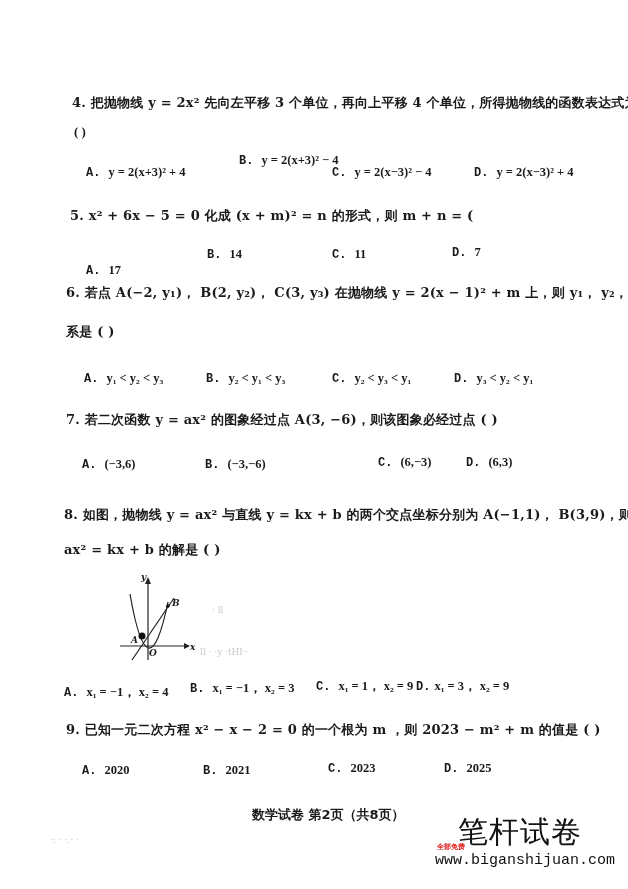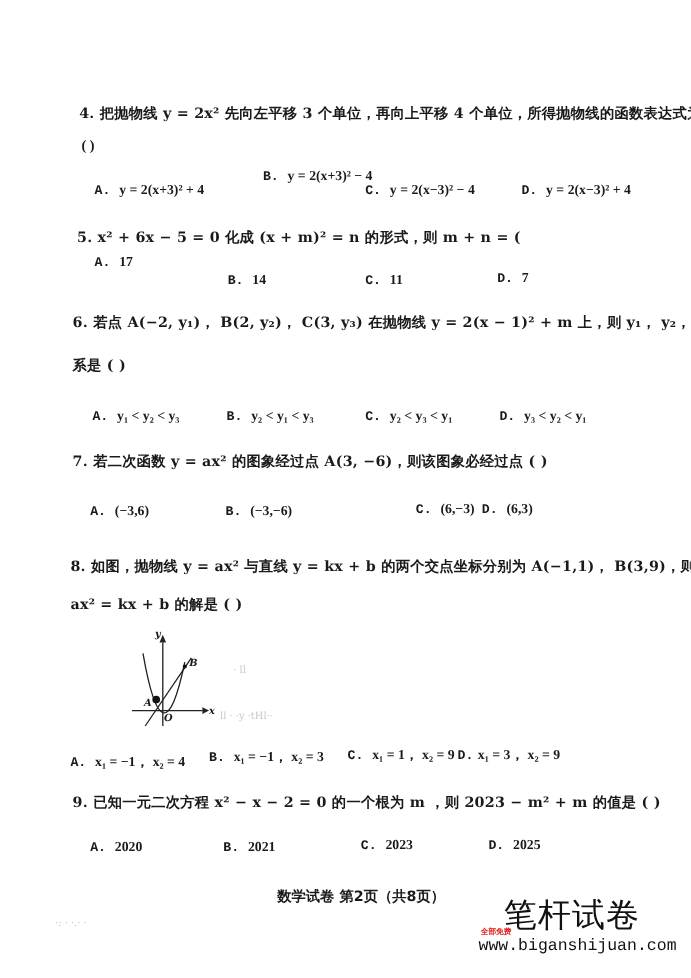--- a/index.html
+++ b/index.html
@@ -33,21 +33,21 @@
   <div class="abs opt" style="left:207px; top:152px;padding-left:32px;"><span class="lbl">B.</span><span class="m">y = 2(x+3)² − 4</span></div>
   <div class="abs opt" style="left:332px; top:164px;"><span class="lbl">C.</span><span class="m">y = 2(x−3)² − 4</span></div>
   <div class="abs opt" style="left:450px; top:164px;padding-left:24px;"><span class="lbl">D.</span><span class="m">y = 2(x−3)² + 4</span></div>
 </div>
 
 <div>
   <div class="abs q" style="left:70px; top:207px;">
     <span>5.</span>
     <span>x² + 6x − 5 = 0 化成 (x + m)² = n 的形式，则 m + n = (</span>
   </div>
-  <div class="abs opt" style="left:86px; top:230px;"><span class="lbl">A.</span><span class="num">17</span></div>
+  <div class="abs opt" style="left:86px; top:262px;"><span class="lbl">A.</span><span class="num">17</span></div>
   <div class="abs opt" style="left:207px; top:246px;"><span class="lbl">B.</span><span class="num">14</span></div>
   <div class="abs opt" style="left:332px; top:246px;"><span class="lbl">C.</span><span class="num">11</span></div>
   <div class="abs opt" style="left:452px; top:244px;"><span class="lbl">D.</span><span class="num">7</span></div>
 </div>
 
 <div>
   <div class="abs q" style="left:66px; top:284px;">
     <span>6.</span>
     <span>若点 A(−2, y₁)， B(2, y₂)， C(3, y₃) 在抛物线 y = 2(x − 1)² + m 上，则 y₁， y₂， y₃ 的大小关</span>
   </div>
@@ -59,21 +59,21 @@
 </div>
 
 <div>
   <div class="abs q" style="left:66px; top:411px;">
     <span>7.</span>
     <span>若二次函数 y = ax² 的图象经过点 A(3, −6)，则该图象必经过点 (        )</span>
   </div>
   <div class="abs opt" style="left:82px; top:456px;"><span class="lbl">A.</span><span class="num">(−3,6)</span></div>
   <div class="abs opt" style="left:205px; top:456px;"><span class="lbl">B.</span><span class="num">(−3,−6)</span></div>
   <div class="abs opt" style="left:330px; top:454px;margin-left:48px;"><span class="lbl">C.</span><span class="num">(6,−3)</span></div>
-  <div class="abs opt" style="left:438px; top:454px;"><span class="lbl">D.</span><span class="num">(6,3)</span></div>
+  <div class="abs opt" style="left:466px; top:454px;"><span class="lbl">D.</span><span class="num">(6,3)</span></div>
 </div>
 
 <div>
   <div class="abs q" style="left:64px; top:506px;">
     <span>8.</span>
     <span>如图，抛物线 y = ax² 与直线 y = kx + b 的两个交点坐标分别为 A(−1,1)， B(3,9)，则方程</span>
   </div>
   <div class="abs q" style="left:64px; top:541px;text-align:center;">ax² = kx + b 的解是 (        )</div>
 
   <div class="abs" style="left:118px; top:572px; width:80px; height:90px;">

